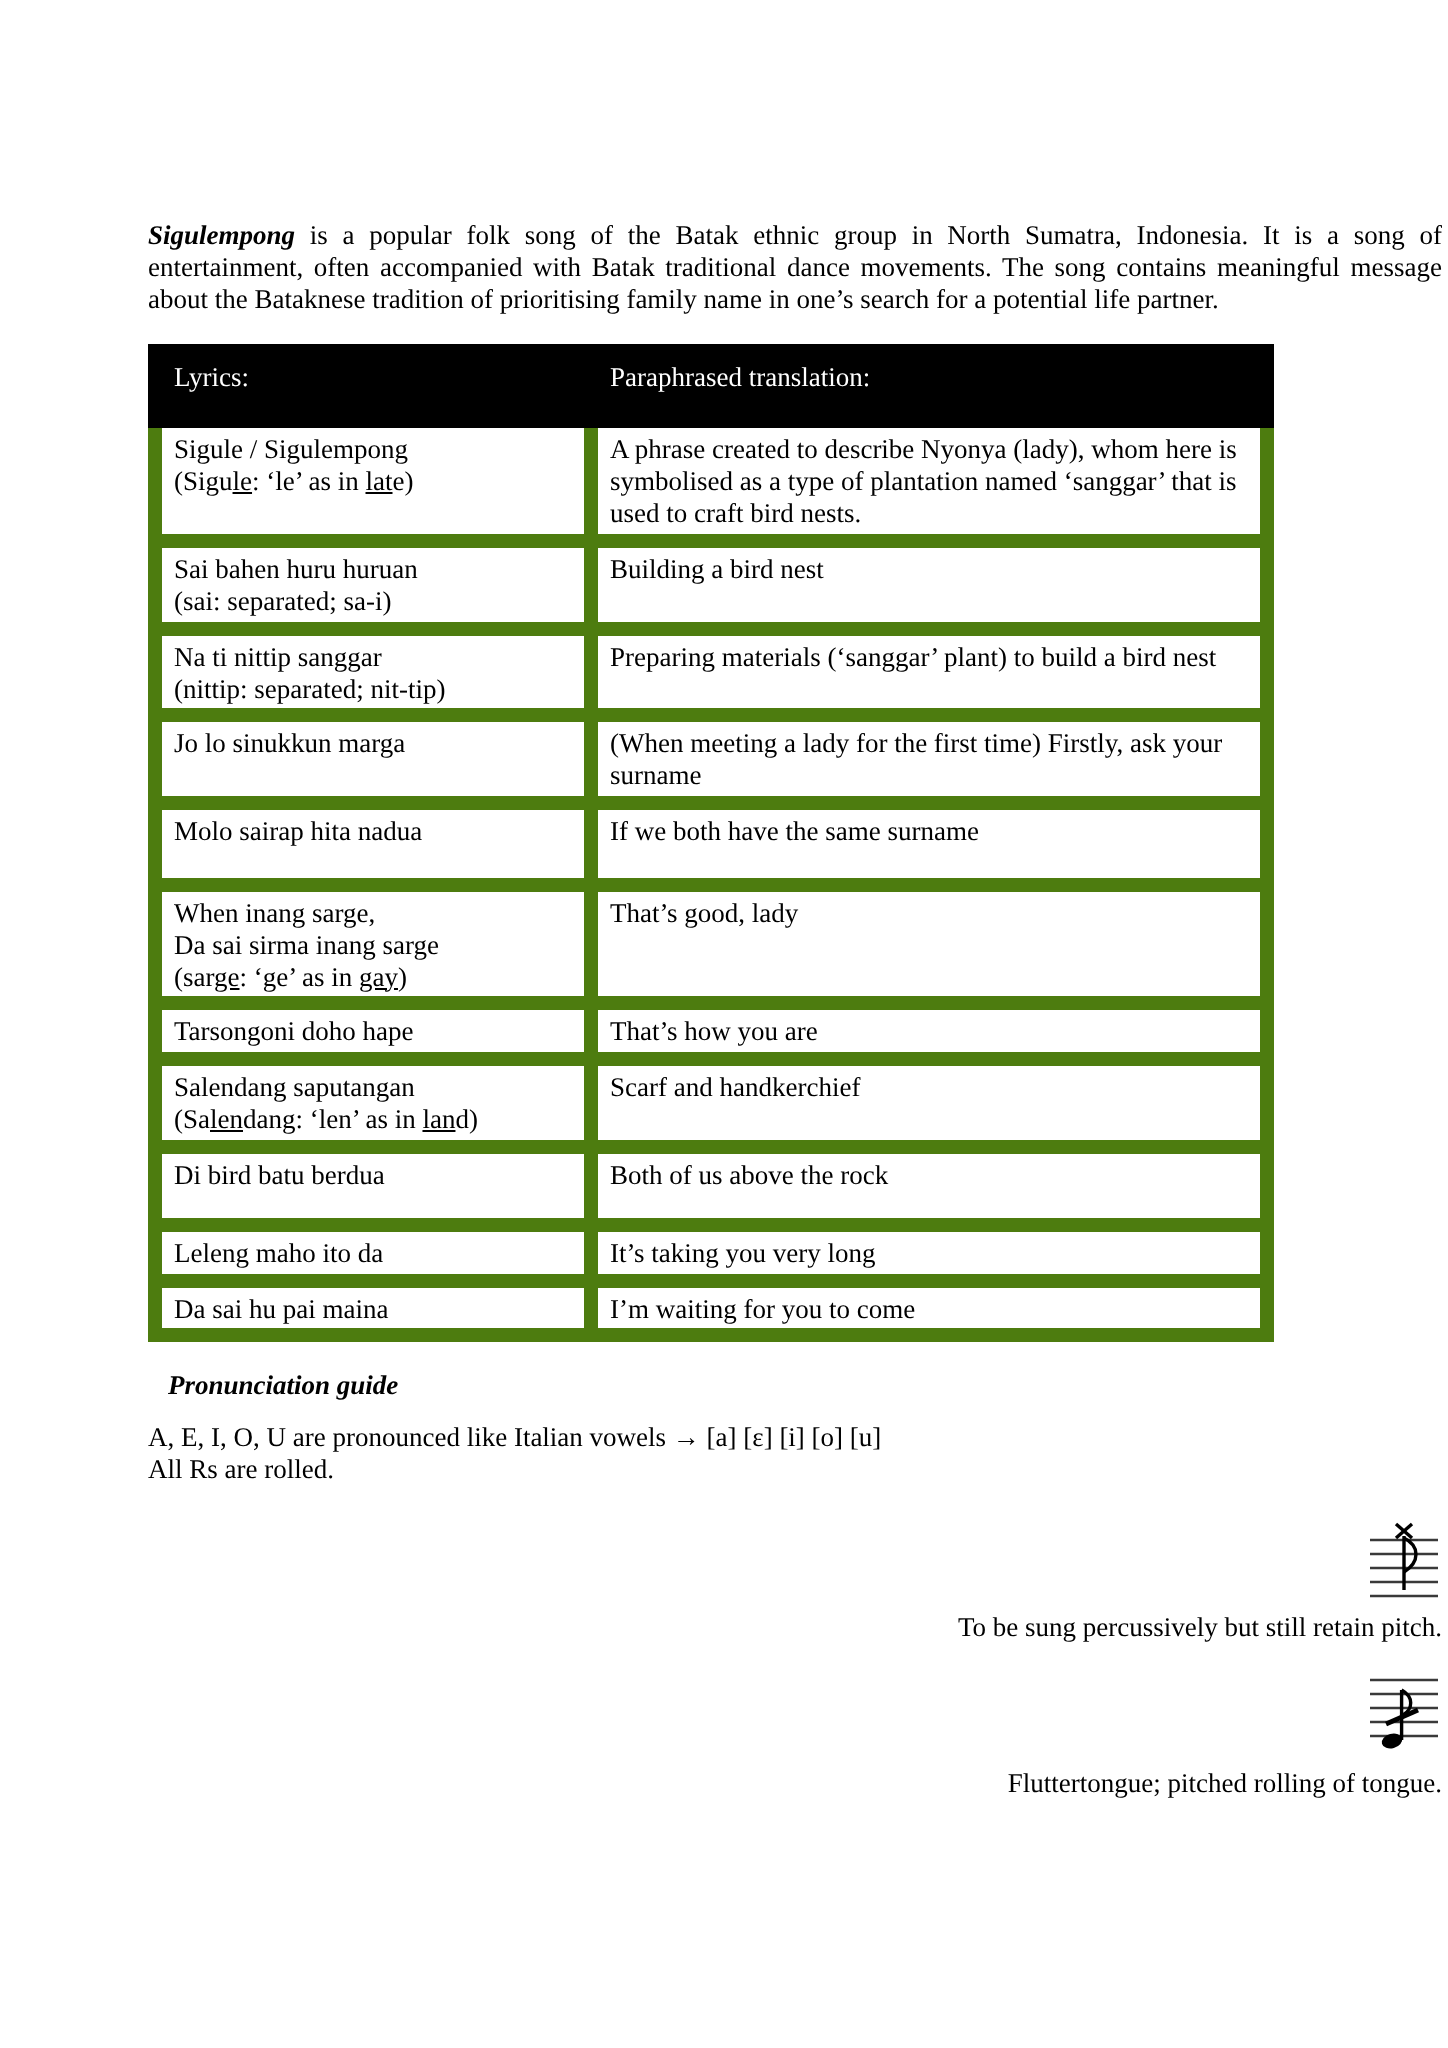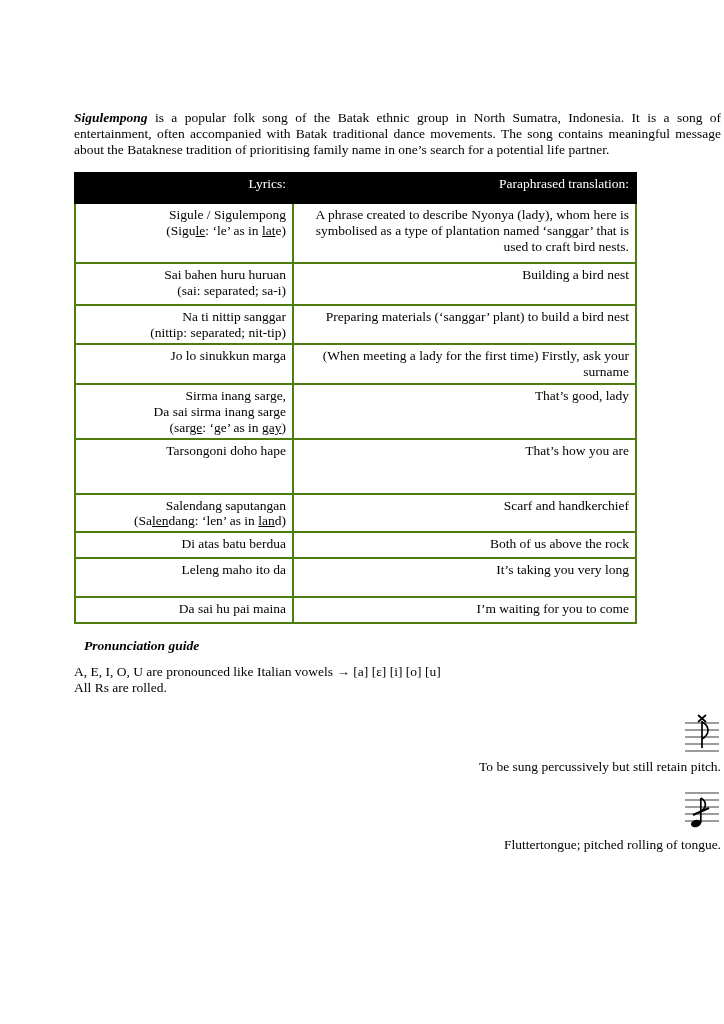--- a/index.html
+++ b/index.html
@@ -29,25 +29,25 @@
   .intro .song-title { font-weight: bold; font-style: italic; }
 
   table.lyrics-table {
     width: 563px;
     border-collapse: collapse;
     table-layout: fixed;
     margin: 0 0 14px 0;
   }
   table.lyrics-table col.c1 { width: 218px; }
   table.lyrics-table th, table.lyrics-table td {
-    border: 2px solid #4d7c0f;
+    border: 7px solid #4d7c0f;
     vertical-align: top;
     padding: 3px 6px 2px 6px;
     font-weight: normal;
-    text-align: right;
+    text-align: left;
   }
   table.lyrics-table thead th {
     background: #000;
     color: #fff;
     height: 24px;
     padding-top: 2px;
     border-color: #000;
   }
   tbody tr:nth-child(1)  { height: 60px; margin-top: 43px; }
   tbody tr:nth-child(2)  { height: 42px; }
@@ -120,42 +120,48 @@
           <td>Preparing materials (‘sanggar’ plant) to build a bird nest</td>
         </tr>
         <tr>
           <td>
             <div class="lyric-line">Jo lo sinukkun marga</div>
           </td>
           <td>(When meeting a lady for the first time) Firstly, ask your surname</td>
         </tr>
         <tr>
           <td>
-            <div class="lyric-line">Sirma inang sarge,</div>
+            <div class="lyric-line">Molo sairap hita nadua</div>
+          </td>
+          <td>If we both have the same surname</td>
+        </tr>
+        <tr>
+          <td>
+            <div class="lyric-line">When inang sarge,</div>
             <div class="lyric-line">Da sai sirma inang sarge</div>
             <div class="lyric-line">(sar<u>ge</u>: ‘ge’ as in <u>gay</u>)</div>
           </td>
           <td>That’s good, lady</td>
         </tr>
         <tr>
           <td>
             <div class="lyric-line">Tarsongoni doho hape</div>
           </td>
           <td>That’s how you are</td>
         </tr>
         <tr>
           <td>
             <div class="lyric-line">Salendang saputangan</div>
             <div class="lyric-line">(Sa<u>len</u>dang: ‘len’ as in <u>lan</u>d)</div>
           </td>
           <td>Scarf and handkerchief</td>
         </tr>
         <tr>
           <td>
-            <div class="lyric-line">Di atas batu berdua</div>
+            <div class="lyric-line">Di bird batu berdua</div>
           </td>
           <td>Both of us above the rock</td>
         </tr>
         <tr>
           <td>
             <div class="lyric-line">Leleng maho ito da</div>
           </td>
           <td>It’s taking you very long</td>
         </tr>
         <tr>

